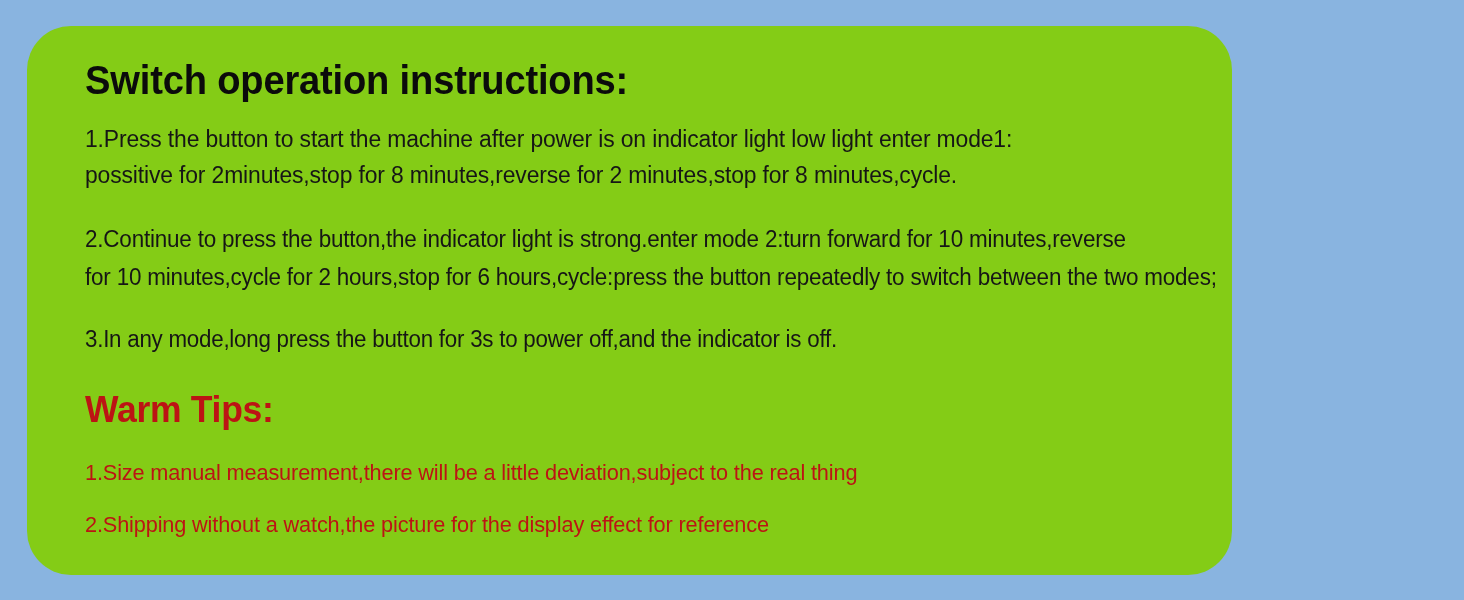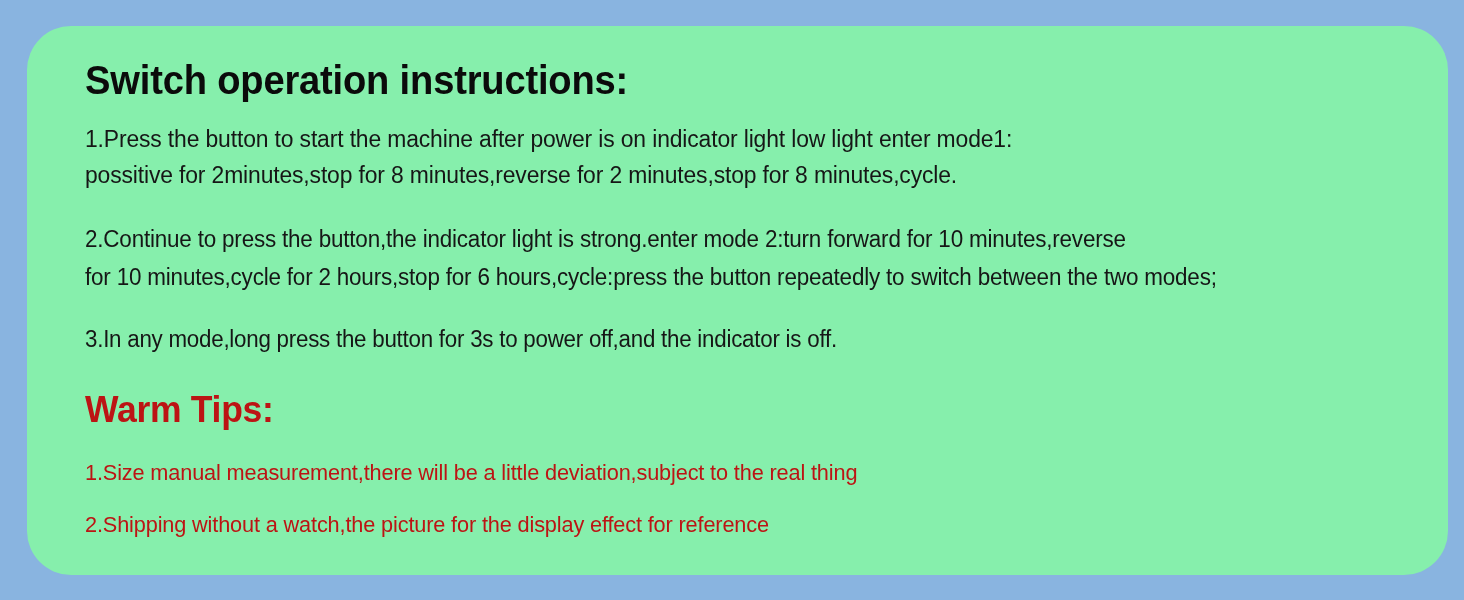--- a/index.html
+++ b/index.html
@@ -16,23 +16,23 @@
   .page {
     position: relative;
     width: 1464px;
     height: 600px;
     background: #89b4e0;
   }
   .card {
     position: absolute;
     left: 27px;
     top: 26px;
-    width: 1421px;
+    width: 1205px;
     height: 549px;
-    background: #86efac;
+    background: #84cc16;
     border-radius: 44px;
     box-sizing: border-box;
     text-decoration: underline;
   }
   .inner {
     position: absolute;
     left: 58px;
     top: 14px;
     right: 10px;
     bottom: 0;

